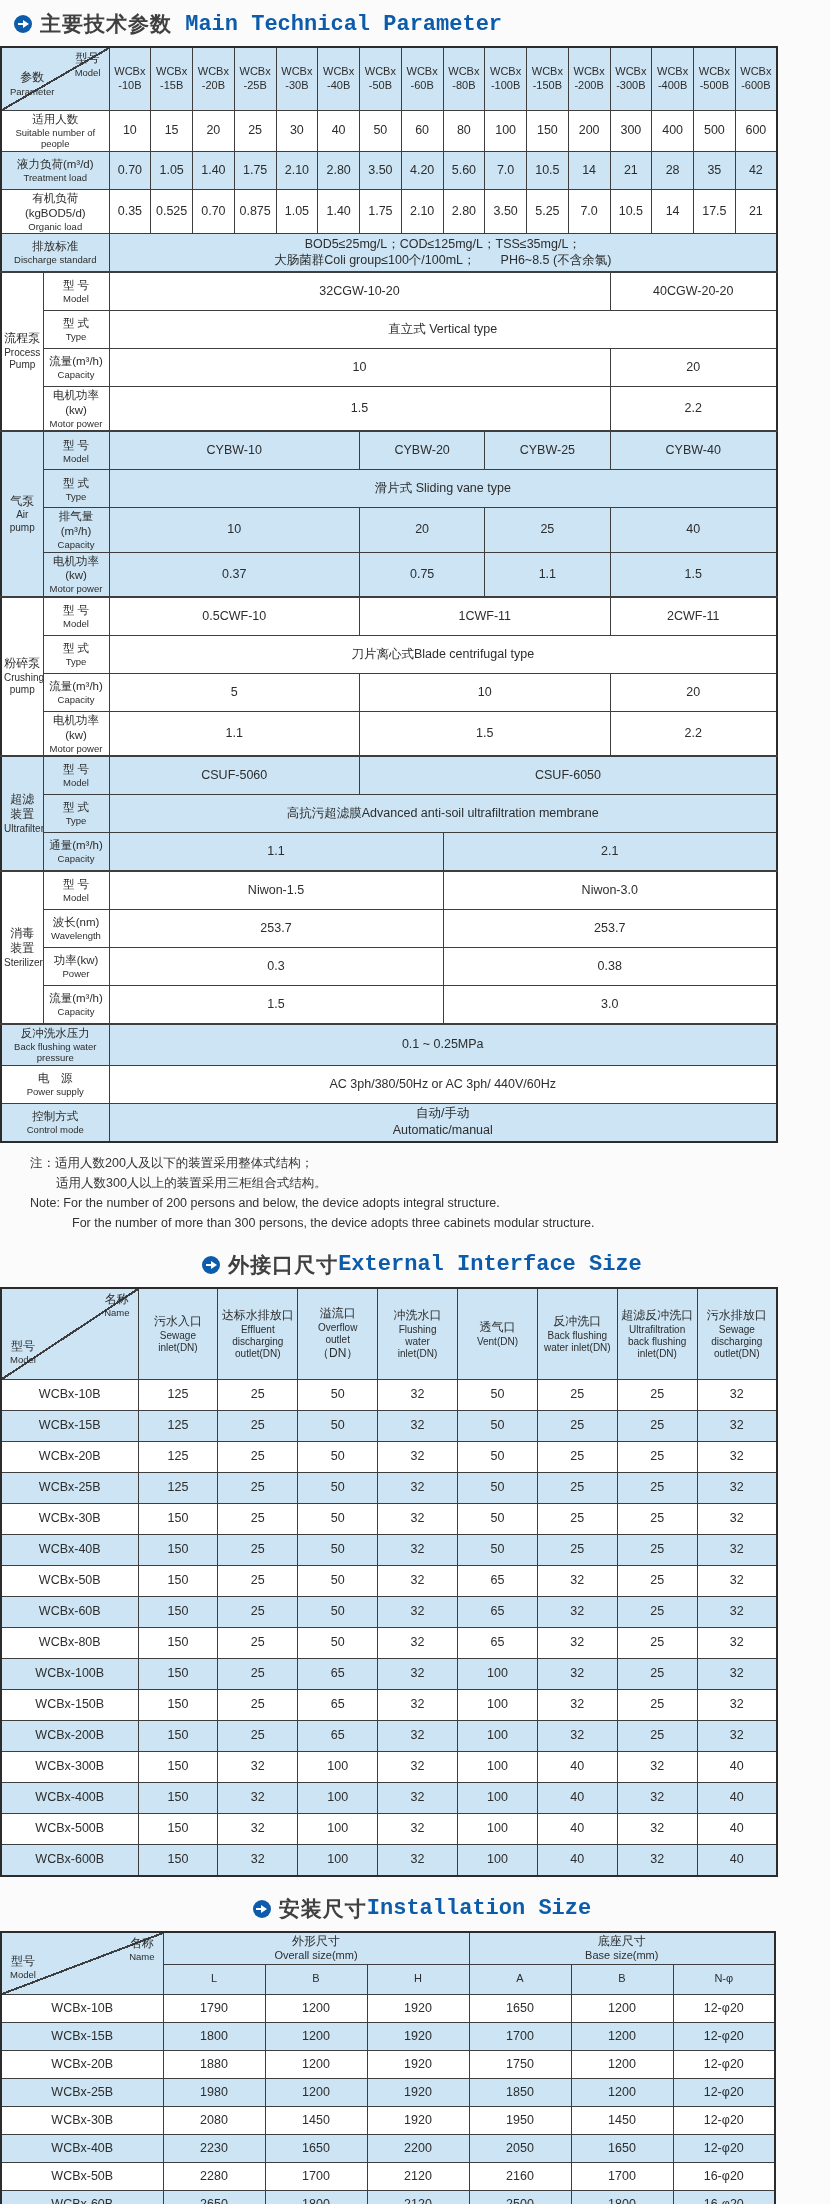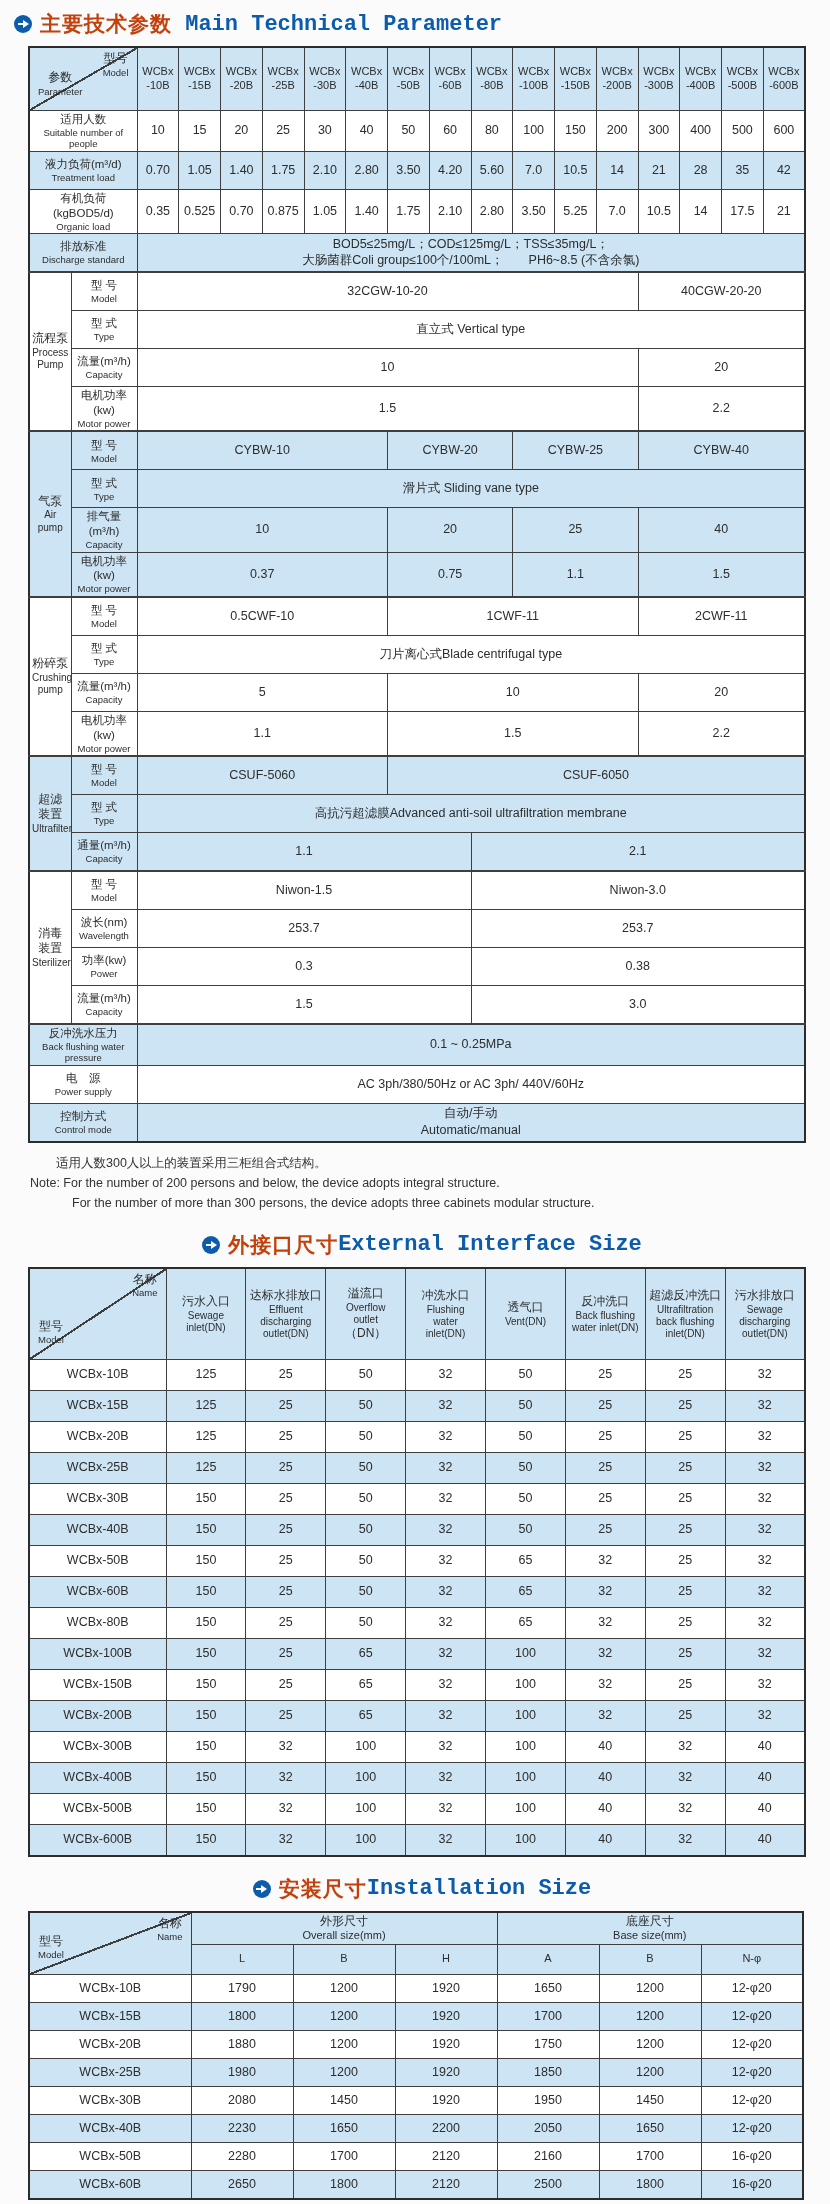--- a/index.html
+++ b/index.html
@@ -9,24 +9,24 @@
     font-family:"Liberation Sans","DejaVu Sans",sans-serif;
     padding-top:10px;
   }
   
   .sec{display:flex;align-items:center;margin:0 0 8px 14px;}
   .sec.mt{margin-top:18px;justify-content:center;}
   .bullet{width:18px;height:18px;border-radius:50%;background:#0d5cab;display:inline-flex;align-items:center;justify-content:center;margin-right:8px;flex:0 0 auto;}
   .arr{position:relative;width:11px;height:8px;display:block;}
   .arr::before{content:"";position:absolute;left:0;top:3px;width:5px;height:2px;background:#fff;}
   .arr::after{content:"";position:absolute;right:0;top:0;width:0;height:0;border-left:6px solid #fff;border-top:4px solid transparent;border-bottom:4px solid transparent;}
-  .tzh{font-weight:bold;font-size:21px;color:#c2410c;letter-spacing:1px;white-space:pre;}
+  .tzh{font-weight:bold;font-size:21px;color:#404040;letter-spacing:1px;white-space:pre;}
   .ten{font-family:Liberation Mono, monospace;font-weight:bold;font-size:22px;color:#0d5cab;white-space:pre;}
   
-  .grid{border-collapse:collapse;table-layout:fixed;margin-left:28px;background:#fff;border:2px solid #2c2c2c;}
+  .grid{border-collapse:collapse;table-layout:fixed;background:#fff;border:2px solid #2c2c2c;}
   .grid td{border:1px solid #3e3e3e;text-align:center;vertical-align:middle;padding:1px 2px;overflow:hidden;}
   .b{background:#cce4f3;}
   .zh{display:block;font-size:12px;line-height:1.3;}
   .en{display:block;font-size:9.5px;line-height:1.2;}
   .num{font-size:12.5px;white-space:pre-line;line-height:1.35;}
   .t1{width:778px;}
   .t1 thead td{height:60px;}
   .t1 tbody td{height:35px;}
   .mh span{font-size:11px;line-height:1.25;}
   .glab .zh{font-size:12px;}
@@ -442,20 +442,21 @@
             <span class="en">Control mode</span>
           </td>
           <td class="num b" colspan="16">自动/手动
 Automatic/manual</td>
         </tr>
       </tbody>
     </table>
   </div>
 
 <div class="notes">
+  <div>注：适用人数200人及以下的装置采用整体式结构；</div>
   <div class="ind">适用人数300人以上的装置采用三柜组合式结构。</div>
   <div>Note: For the number of 200 persons and below, the device adopts integral structure.</div>
   <div class="ind2">For the number of more than 300 persons, the device adopts three cabinets modular structure.</div>
 </div>
 
 <div class="sec mt">
   <span class="bullet">
       <span class="arr"></span>
     </span>
   <span class="tzh">外接口尺寸</span>

